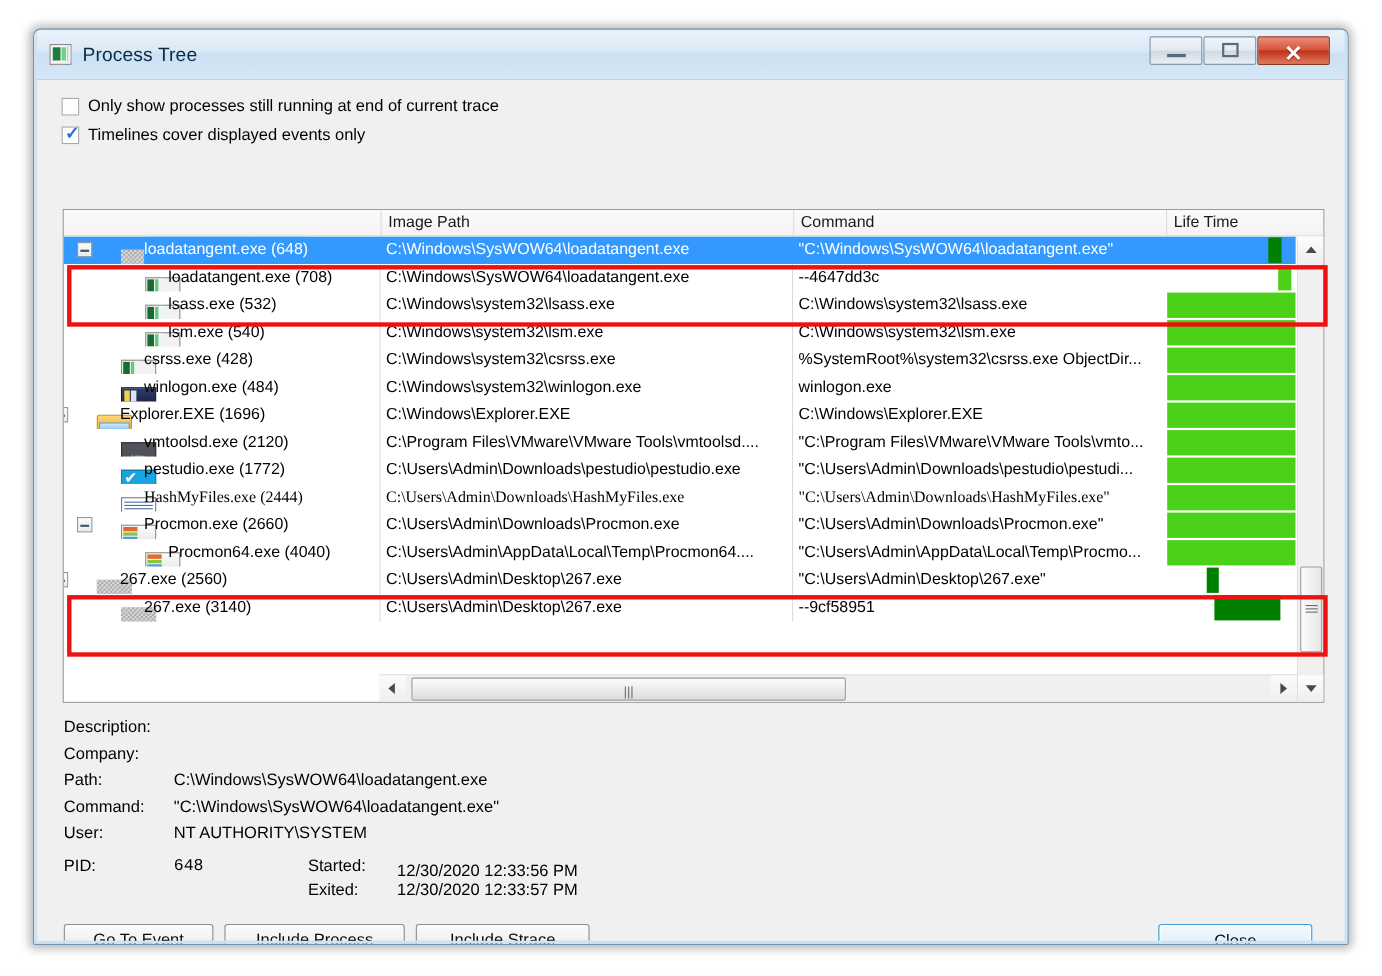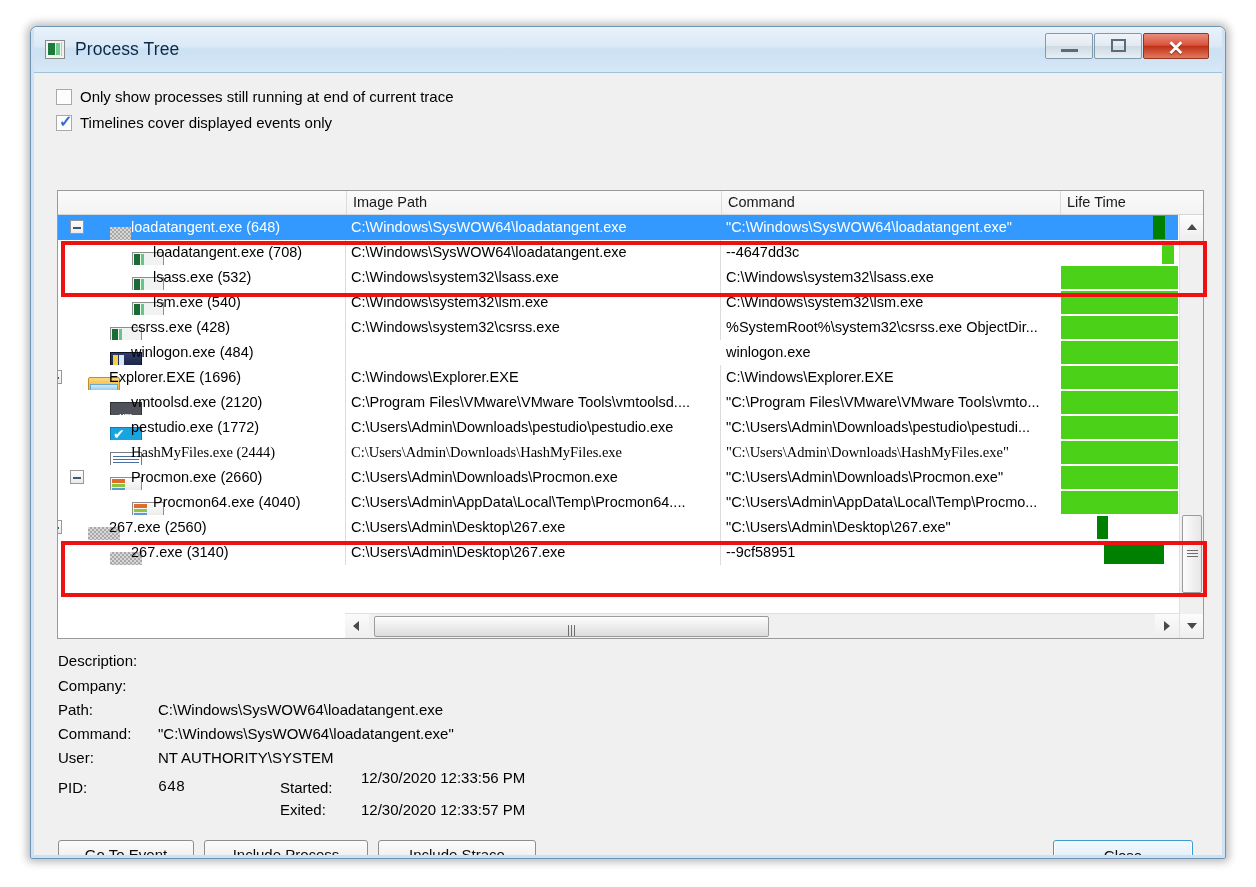--- a/index.html
+++ b/index.html
@@ -405,20 +405,21 @@
             </div>
           </div>
           <div class="row" style="top: 125px;">
             <div class="cell c0">
               <div class="picon ic-winlogon" style="left: 52px;">
                 <span class="w1"></span>
                 <span class="w2"></span>
               </div>
               <span class="pname" style="left: 73px;">winlogon.exe (484)</span>
             </div>
+            <div class="cell c1">C:\Windows\system32\winlogon.exe</div>
             <div class="cell c2">winlogon.exe</div>
             <div class="cell c3">
               <div class="ltwrap">
                 <div class="ltbar" style="left: 0px; width: 117px; background: rgb(74, 209, 24);"></div>
               </div>
             </div>
           </div>
           <div class="row" style="top: 150px;">
             <div class="cell c0">
               <div class="expander" style="left: -10px;"></div>
@@ -593,21 +594,21 @@
       <div class="dlabel" style="left:0;top:74px;">Command:</div>
       <div class="dvalue" style="left:100px;top:74px;">"C:\Windows\SysWOW64\loadatangent.exe"</div>
 
       <div class="dlabel" style="left:0;top:98px;">User:</div>
       <div class="dvalue" style="left:100px;top:98px;">NT AUTHORITY\SYSTEM</div>
 
       <div class="dlabel" style="left:0;top:128px;">PID:</div>
       <div class="dvalue" style="left:100px;top:128px;font-family:Liberation Mono, monospace;">648</div>
 
       <div class="dlabel" style="left:222px;top:128px;">Started:</div>
-      <div class="dvalue" style="left:303px;top:118px;">12/30/2020 12:33:56 PM</div>
+      <div class="dvalue" style="left:303px;top:132px;">12/30/2020 12:33:56 PM</div>
 
       <div class="dlabel" style="left:222px;top:150px;">Exited:</div>
       <div class="dvalue" style="left:303px;top:150px;">12/30/2020 12:33:57 PM</div>
     </div>
 
     <div class="btn" id="btn-goto">
       <span class="acc">G</span><span>o To Event</span>
     </div>
     <div class="btn" id="btn-incproc">
       <span class="acc">I</span><span>nclude Process</span>

